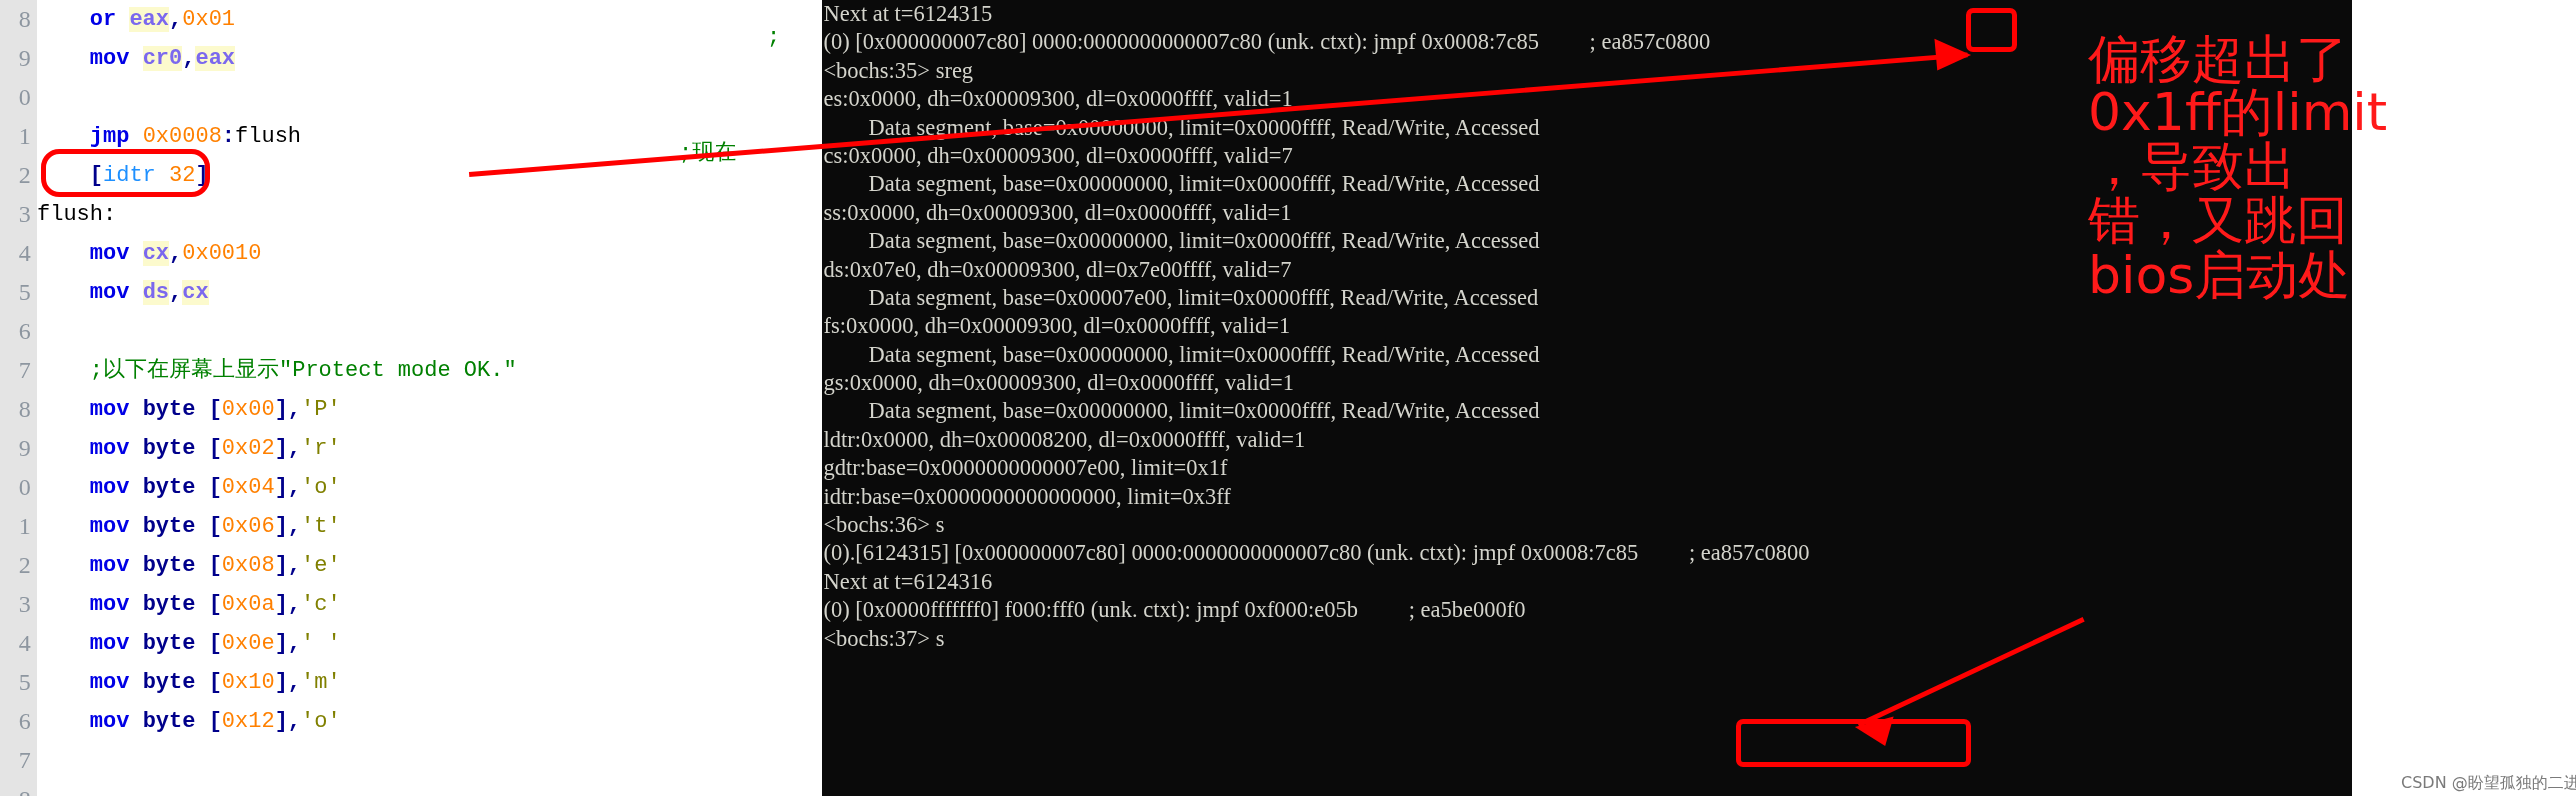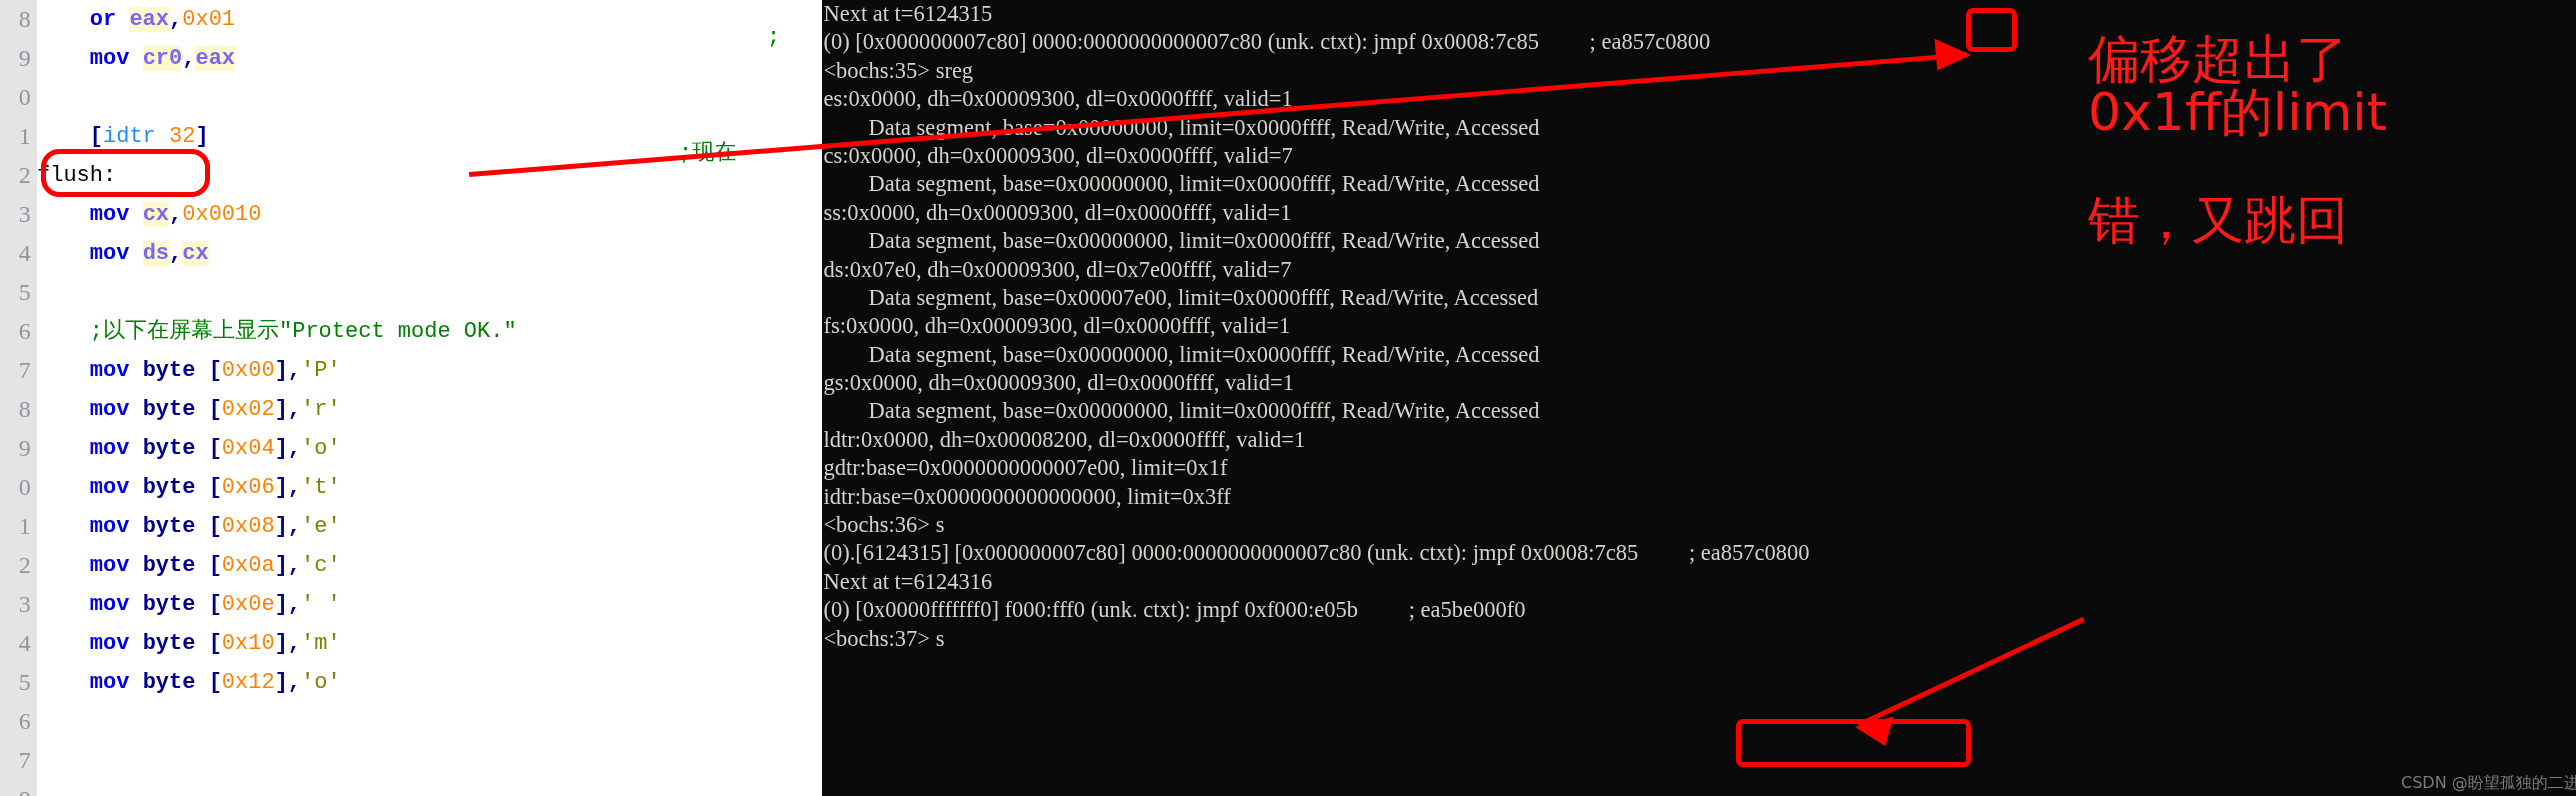--- a/index.html
+++ b/index.html
@@ -40,21 +40,21 @@
   .num{color:#ff8000;}
   .pun{color:#00008b;font-weight:bold;}
   .cmt{color:#008000;}
   .plain{color:#000000;}
   .brk{color:#1e90ff;}
   .chr{color:#808000;}
   .lbl{color:#000000;}
 
   
   #term{
-    position:absolute;left:822px;top:0;width:1754px;height:796px;
+    position:absolute;left:822px;top:0;width:1530px;height:796px;
     background:#0a0a0a;overflow:hidden;
   }
   #term .tl{
     height:28.4px;line-height:28.4px;
     color:#d4d4cc;font-size:22.5px;white-space:pre;
     font-family:"Liberation Serif","DejaVu Serif",serif;
     padding-left:1.4px;
   }
 
   
@@ -99,20 +99,21 @@
         <div class="ln">4</div>
         <div class="ln">5</div>
         <div class="ln">6</div>
         <div class="ln">7</div>
         <div class="ln">8</div>
       </div>
     <div id="codelines">
         <div class="cl"><span class="plain">    </span><span class="kw">or</span><span class="plain"> </span><span class="reg">eax</span><span class="pun">,</span><span class="num">0x01</span></div>
         <div class="cl"><span class="plain">    </span><span class="kw">mov</span><span class="plain"> </span><span class="reg">cr0</span><span class="pun">,</span><span class="reg">eax</span></div>
         <div class="cl">&nbsp;</div>
+        <div class="cl"><span class="plain">    </span><span class="kw">jmp</span><span class="plain"> </span><span class="num">0x0008</span><span class="pun">:</span><span class="plain">flush</span></div>
         <div class="cl"><span class="plain">    </span><span class="pun">[</span><span class="brk">idtr</span><span class="plain"> </span><span class="num">32</span><span class="pun">]</span></div>
         <div class="cl"><span class="lbl">flush:</span></div>
         <div class="cl"><span class="plain">    </span><span class="kw">mov</span><span class="plain"> </span><span class="reg">cx</span><span class="pun">,</span><span class="num">0x0010</span></div>
         <div class="cl"><span class="plain">    </span><span class="kw">mov</span><span class="plain"> </span><span class="reg">ds</span><span class="pun">,</span><span class="reg">cx</span></div>
         <div class="cl">&nbsp;</div>
         <div class="cl"><span class="plain">    </span><span class="cmt">;以下在屏幕上显示"Protect mode OK."</span></div>
         <div class="cl"><span class="plain">    </span><span class="kw">mov</span><span class="plain"> </span><span class="pun">byte</span><span class="plain"> </span><span class="pun">[</span><span class="num">0x00</span><span class="pun">]</span><span class="pun">,</span><span class="chr">'P'</span></div>
         <div class="cl"><span class="plain">    </span><span class="kw">mov</span><span class="plain"> </span><span class="pun">byte</span><span class="plain"> </span><span class="pun">[</span><span class="num">0x02</span><span class="pun">]</span><span class="pun">,</span><span class="chr">'r'</span></div>
         <div class="cl"><span class="plain">    </span><span class="kw">mov</span><span class="plain"> </span><span class="pun">byte</span><span class="plain"> </span><span class="pun">[</span><span class="num">0x04</span><span class="pun">]</span><span class="pun">,</span><span class="chr">'o'</span></div>
         <div class="cl"><span class="plain">    </span><span class="kw">mov</span><span class="plain"> </span><span class="pun">byte</span><span class="plain"> </span><span class="pun">[</span><span class="num">0x06</span><span class="pun">]</span><span class="pun">,</span><span class="chr">'t'</span></div>
@@ -163,18 +164,20 @@
   </svg>
 
   <div class="annbox soft" style="left:41px;top:149px;width:159px;height:38px;"></div>
 
   <div class="annbox" style="left:1966px;top:8.4px;width:41px;height:34px;"></div>
 
   <div class="annbox" style="left:1736px;top:719px;width:225px;height:38px;"></div>
 
   <div class="anntext" style="left:2088px;top:30px;">偏移超出了</div>
   <div class="anntext" style="left:2088px;top:83px;">0x1ff的limit</div>
+  <div class="anntext" style="left:2088px;top:137px;">，导致出</div>
   <div class="anntext" style="left:2088px;top:191px;">错，又跳回</div>
+  <div class="anntext" style="left:2088px;top:246px;">bios启动处</div>
 
   <div class="watermark" style="left:2401px;top:773px;">CSDN @盼望孤独的二进制</div>
 
 </div>
 
 
 </body></html>

